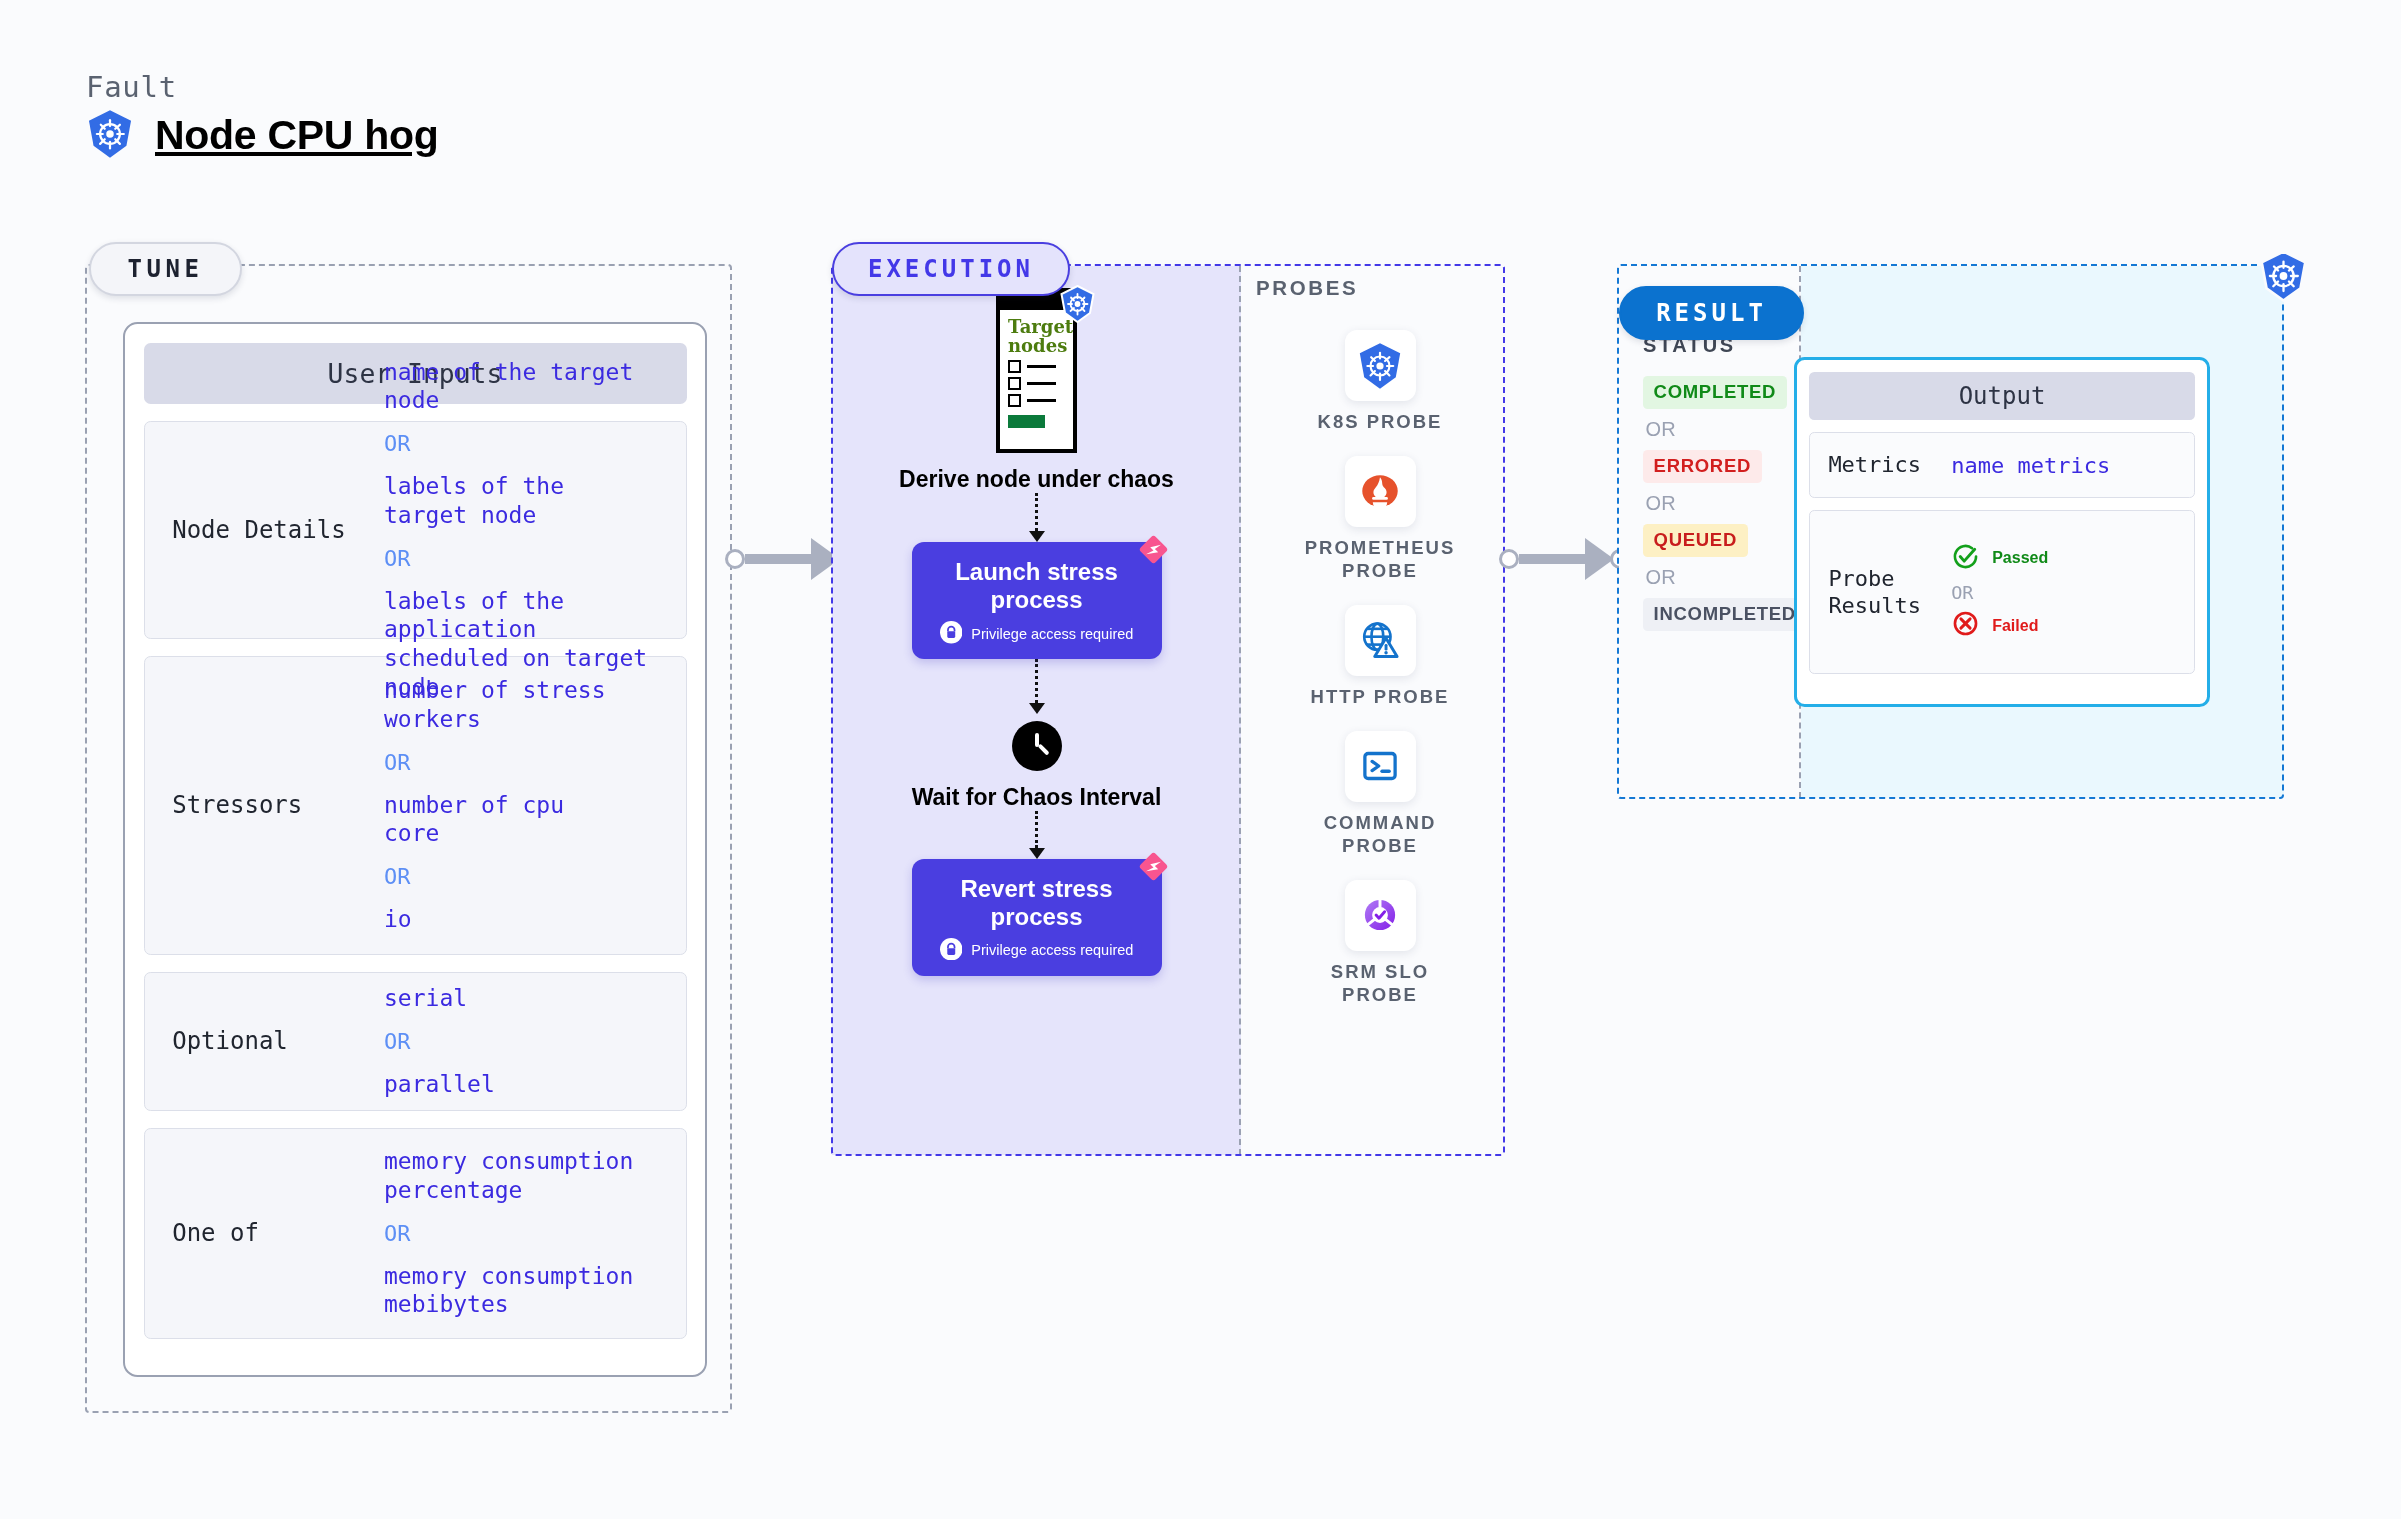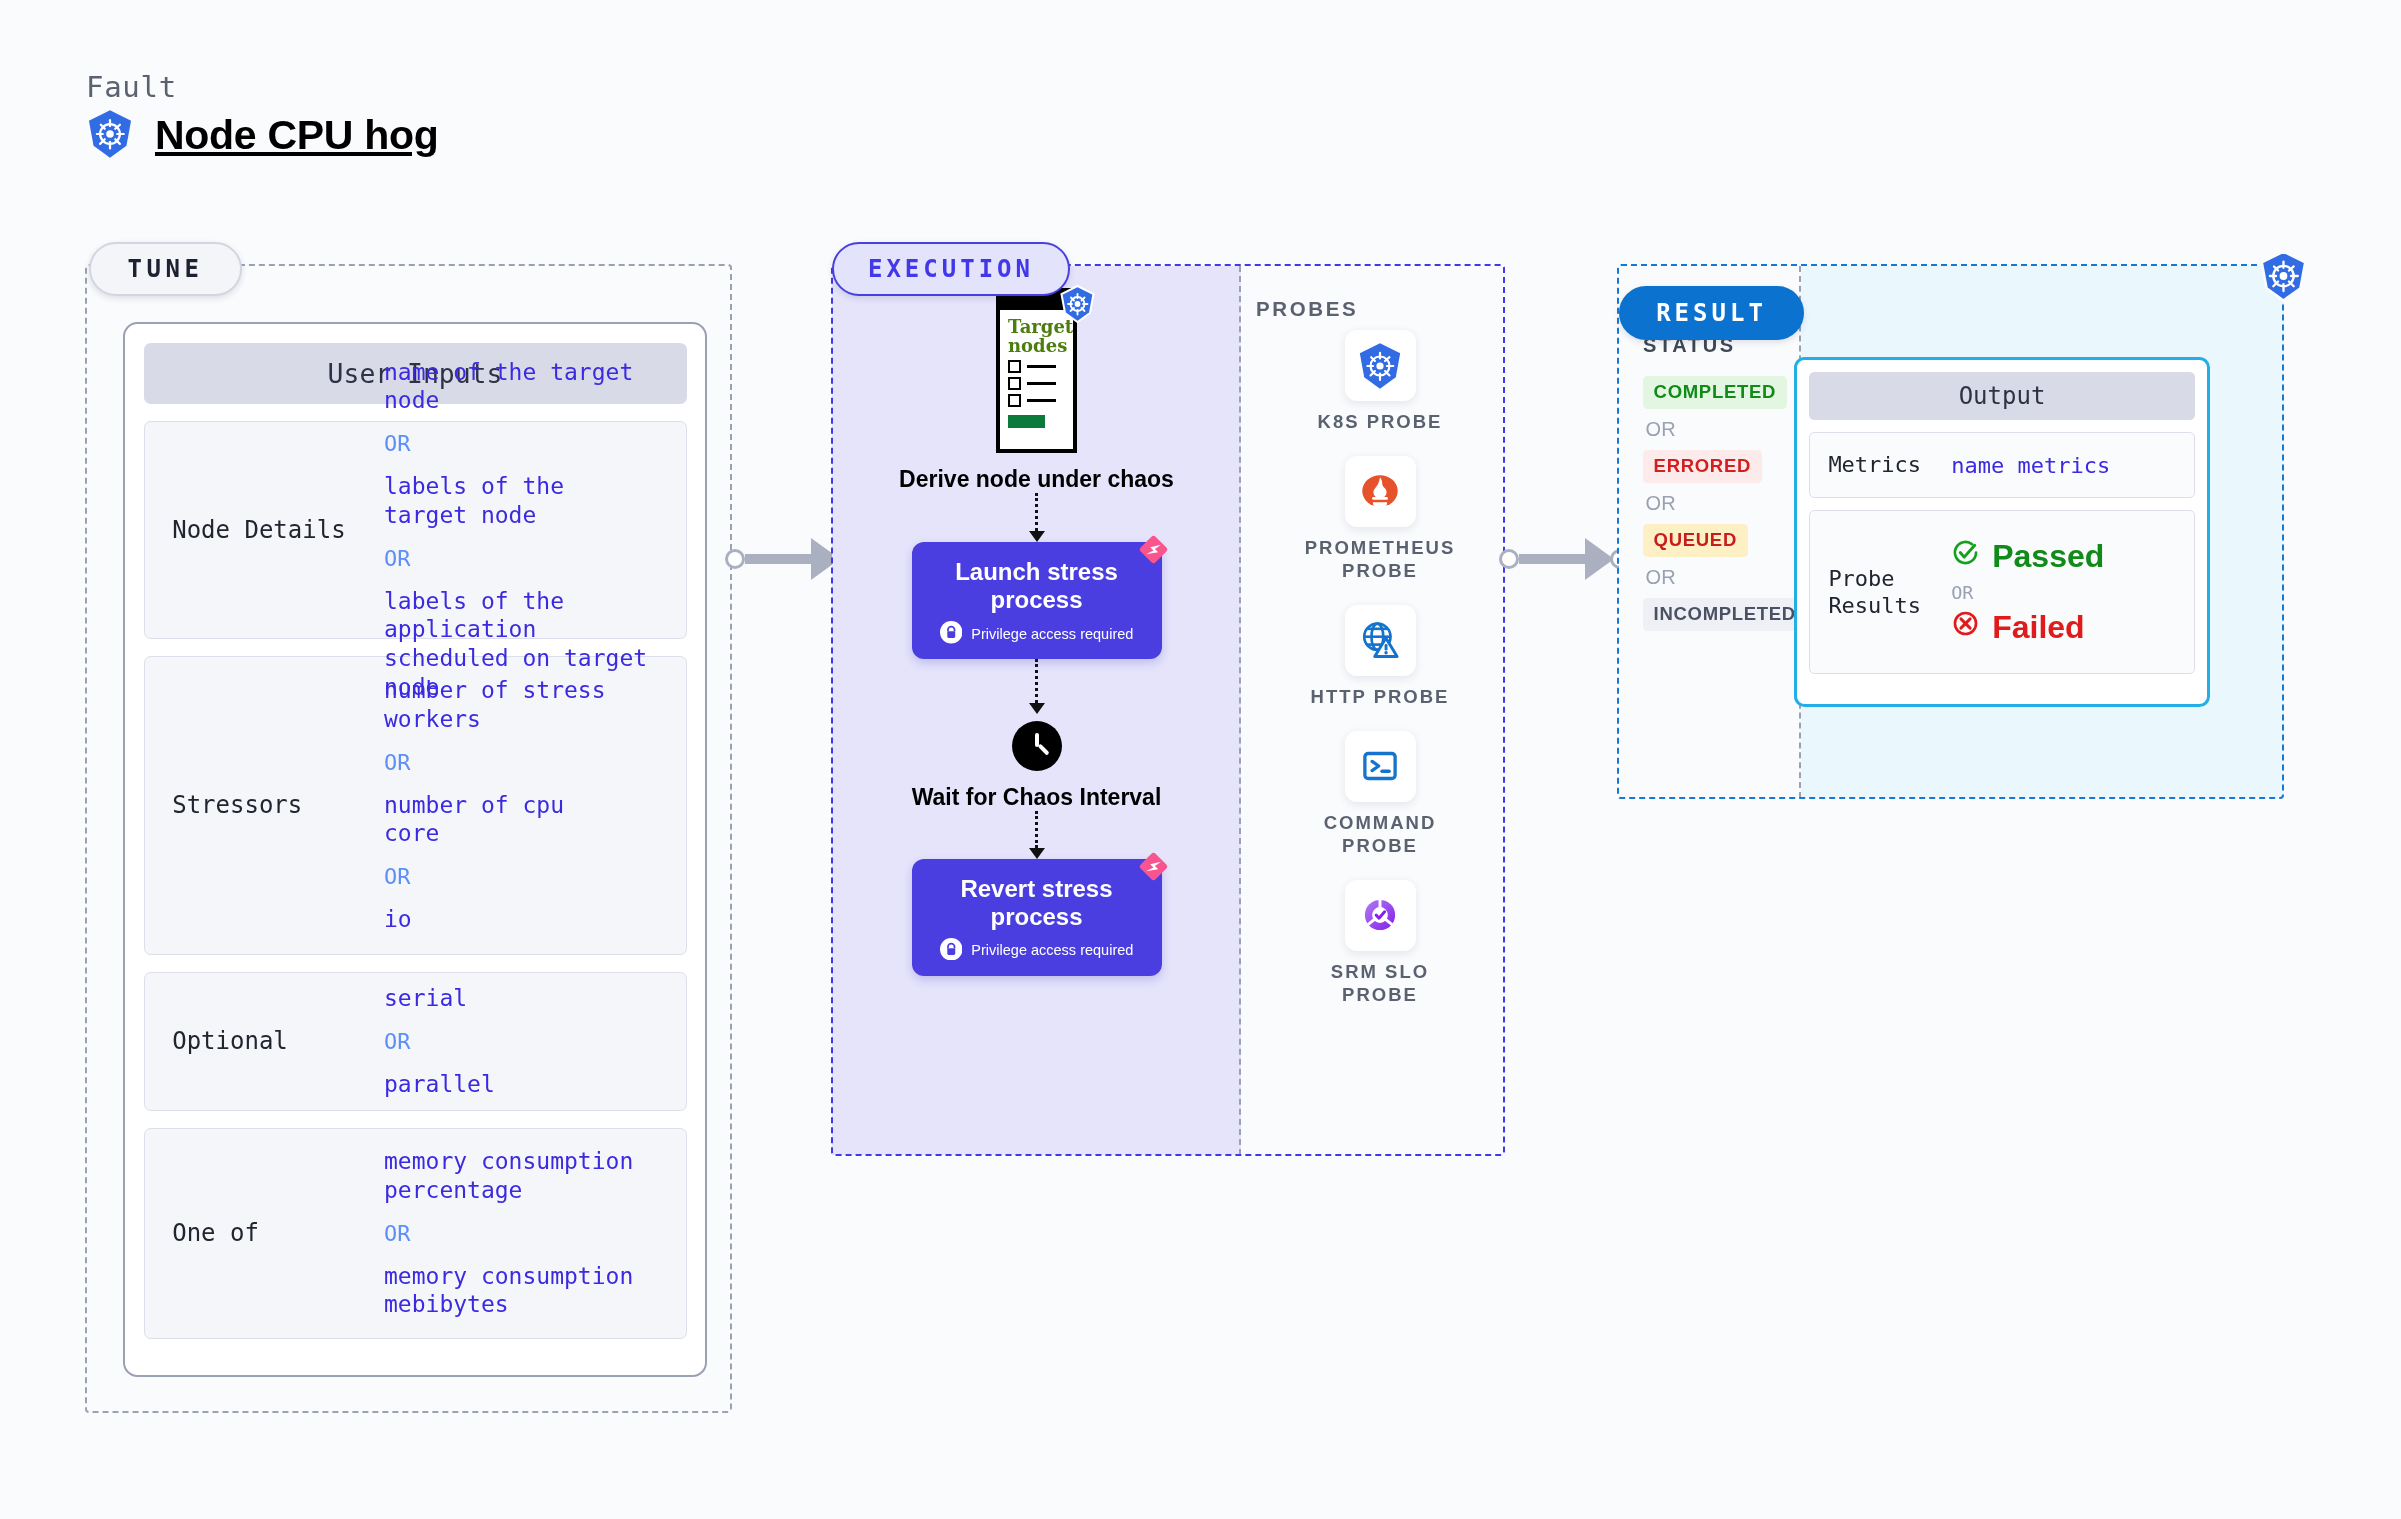--- a/index.html
+++ b/index.html
@@ -90,21 +90,21 @@
   #exec-dashed {
     left: 831px; top: 264px; width: 674px; height: 892px;
     border: 2px dashed #4338e8; border-radius: 4px;
   }
   #exec-inner {
     position: absolute; left: 832px; top: 266px; width: 409px; height: 889px;
     background: #e5e4fb;
     border-right: 2px dashed #9aa1b2;
   }
   #probes-label {
-    position: absolute; left: 1256px; top: 297px;
+    position: absolute; left: 1256px; top: 276px;
     font-size: 20.5px; font-weight: 700; color: #5a6270; letter-spacing: 2.6px;
   }
 
   .flow-col {
     position: absolute; left: 832px; top: 310px; width: 409px;
     display: flex; flex-direction: column; align-items: center;
   }
   .doc-icon {
     width: 81px; height: 143px; background: #fff;
     border: 4px solid #000; border-top: 0; position: relative;
@@ -210,21 +210,21 @@
   }
   .out-label {
     width: 132px; flex: 0 0 132px; padding-left: 9.2px;
     font-family: "DejaVu Sans Mono", monospace; font-size: 22px; color: #20252f;
     line-height: 1.25; white-space: pre-line;
   }
   .out-val {
     font-family: "DejaVu Sans Mono", monospace; font-size: 22px; color: #3b2ae0;
   }
   .probe-res { display: flex; flex-direction: column; gap: 6.6px; }
-  .pr-line { display: flex; align-items: center; gap: 12px; font-size: 32px; font-weight: 700; }
+  .pr-line { display: flex; align-items: center; gap: 12px; font-size: 16px; font-weight: 700; }
   .pr-or { font-family: "DejaVu Sans Mono", monospace; font-size: 18.5px; color: #9aa1b2; }
   #k8s-corner-badge { position: absolute; left: 2259px; top: 250px; }
 
   
   .connector { position: absolute; display: flex; align-items: center; }
   .conn-dot {
     width: 20px; height: 20px; border-radius: 50%;
     background: #fff; border: 3.3px solid #aab0c0; flex: 0 0 20px;
   }
   .conn-line { height: 10.6px; background: #aab0c0; }

